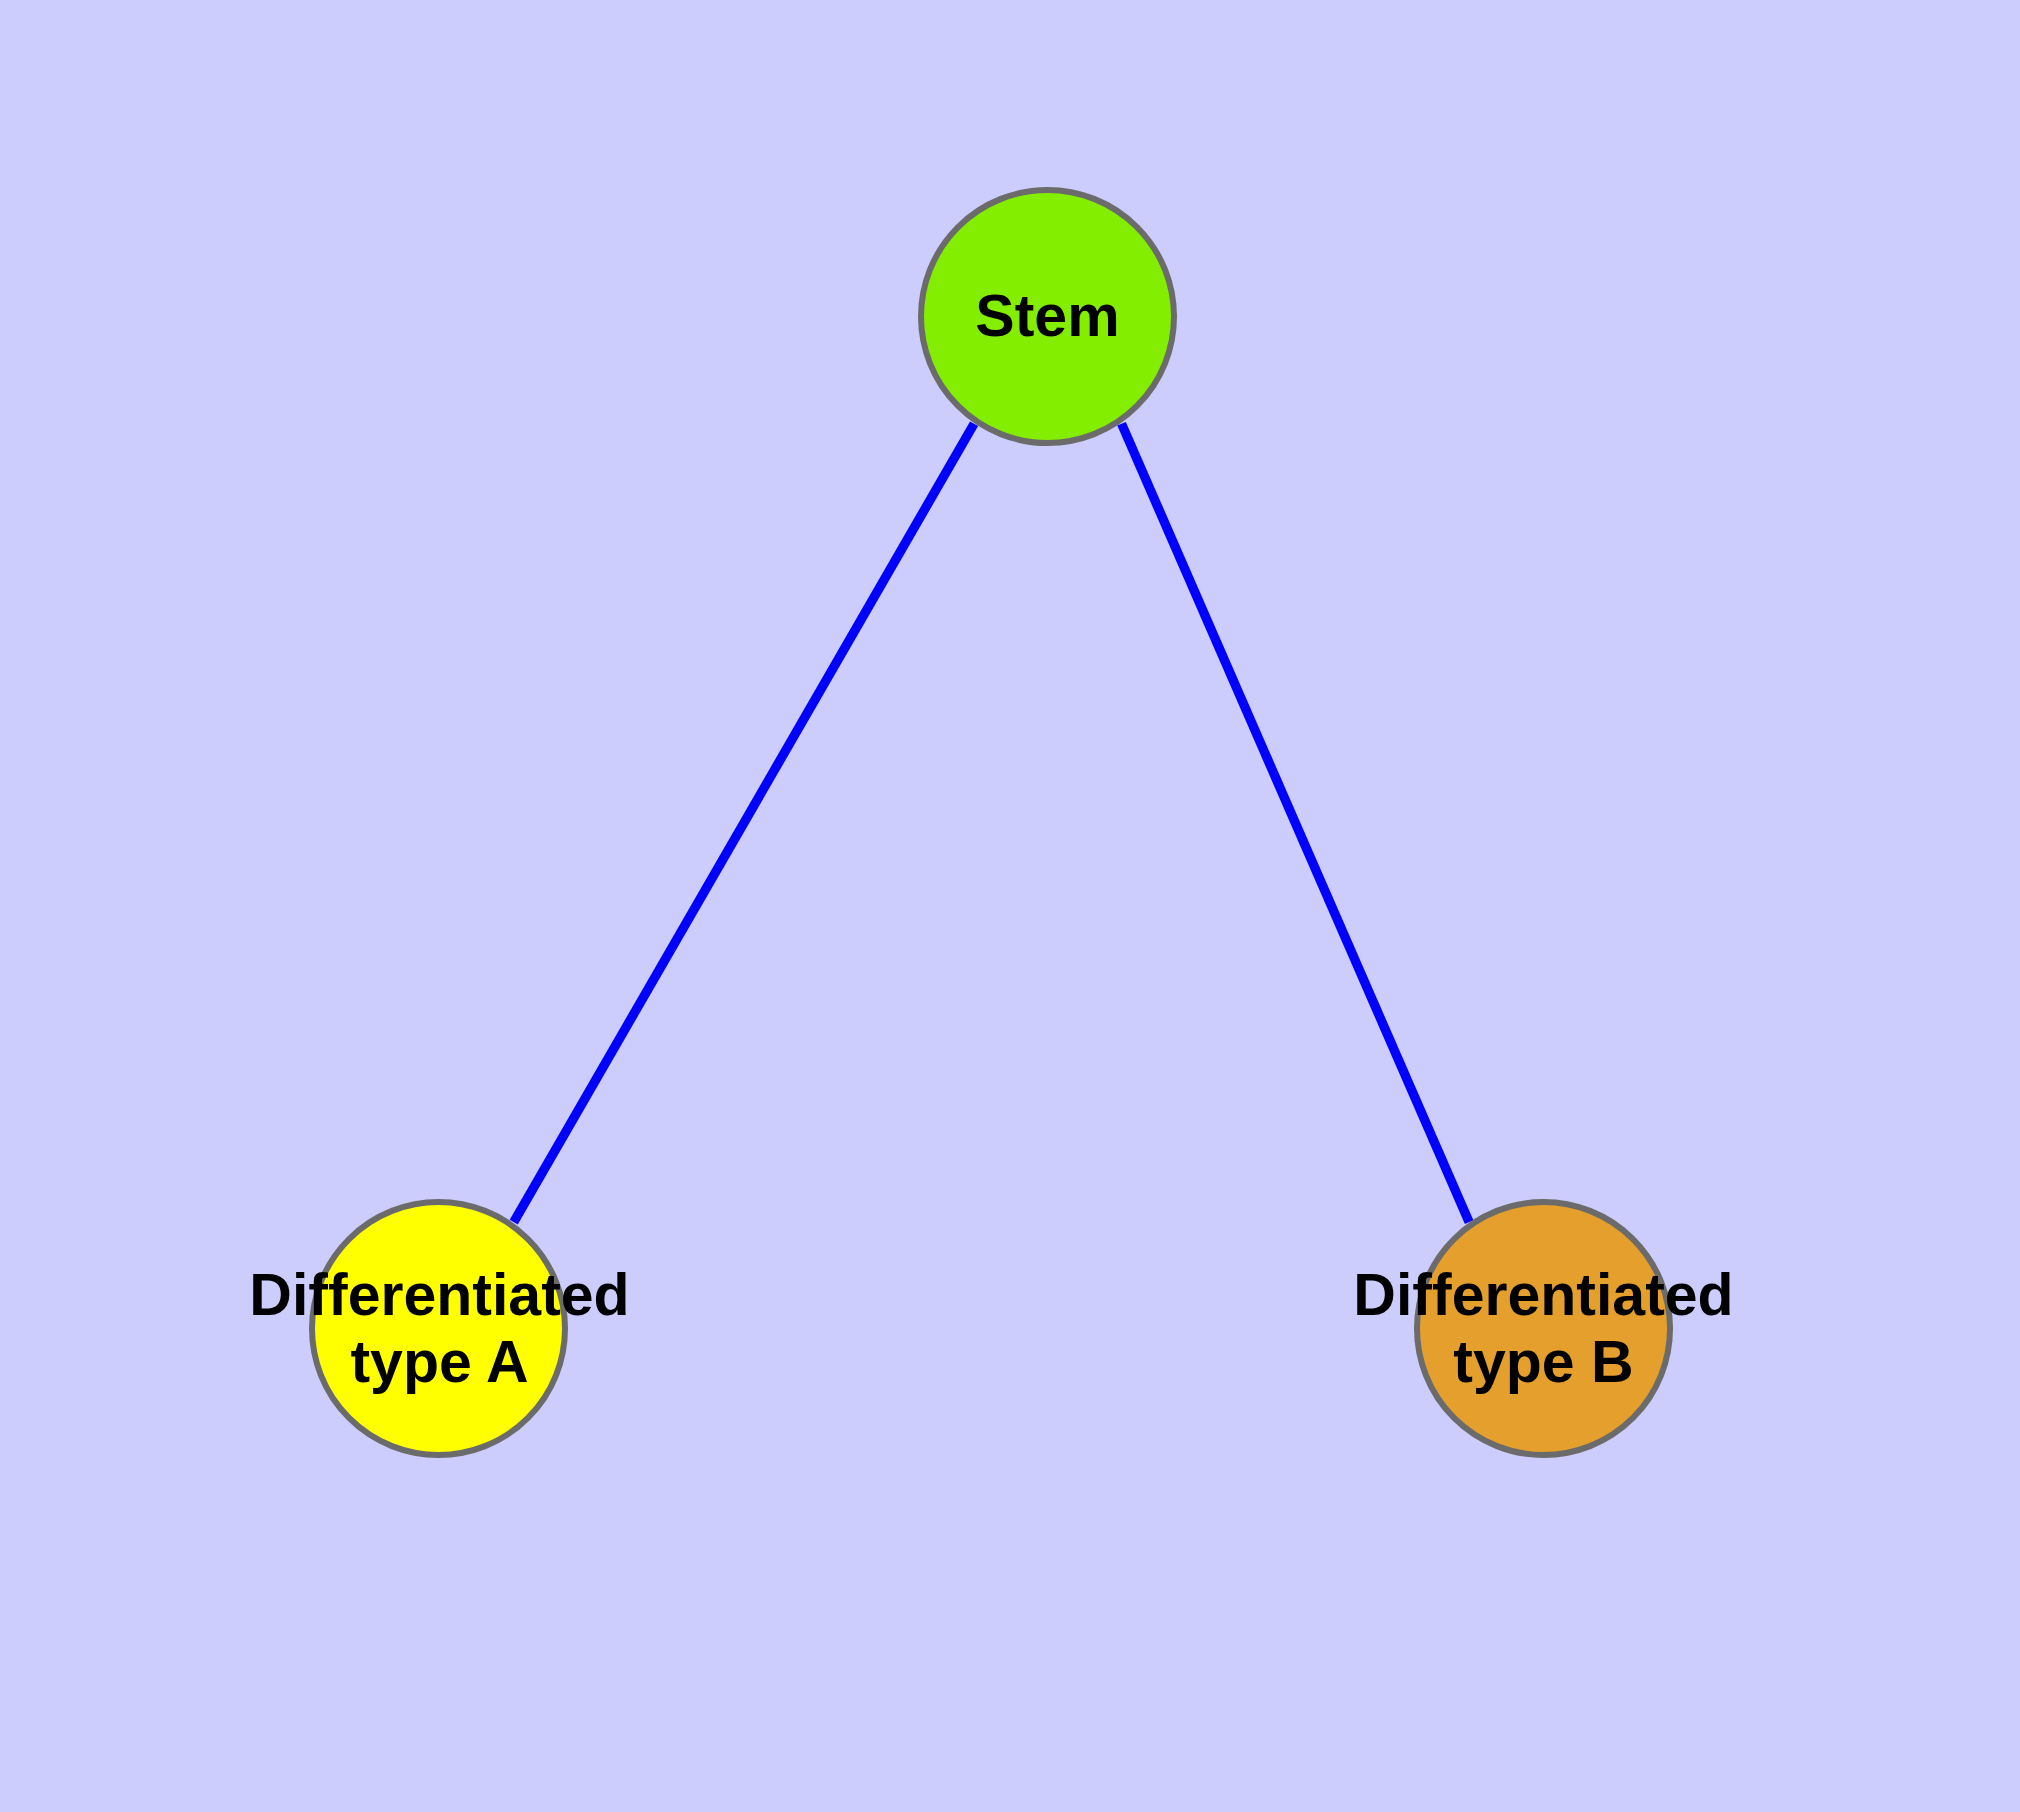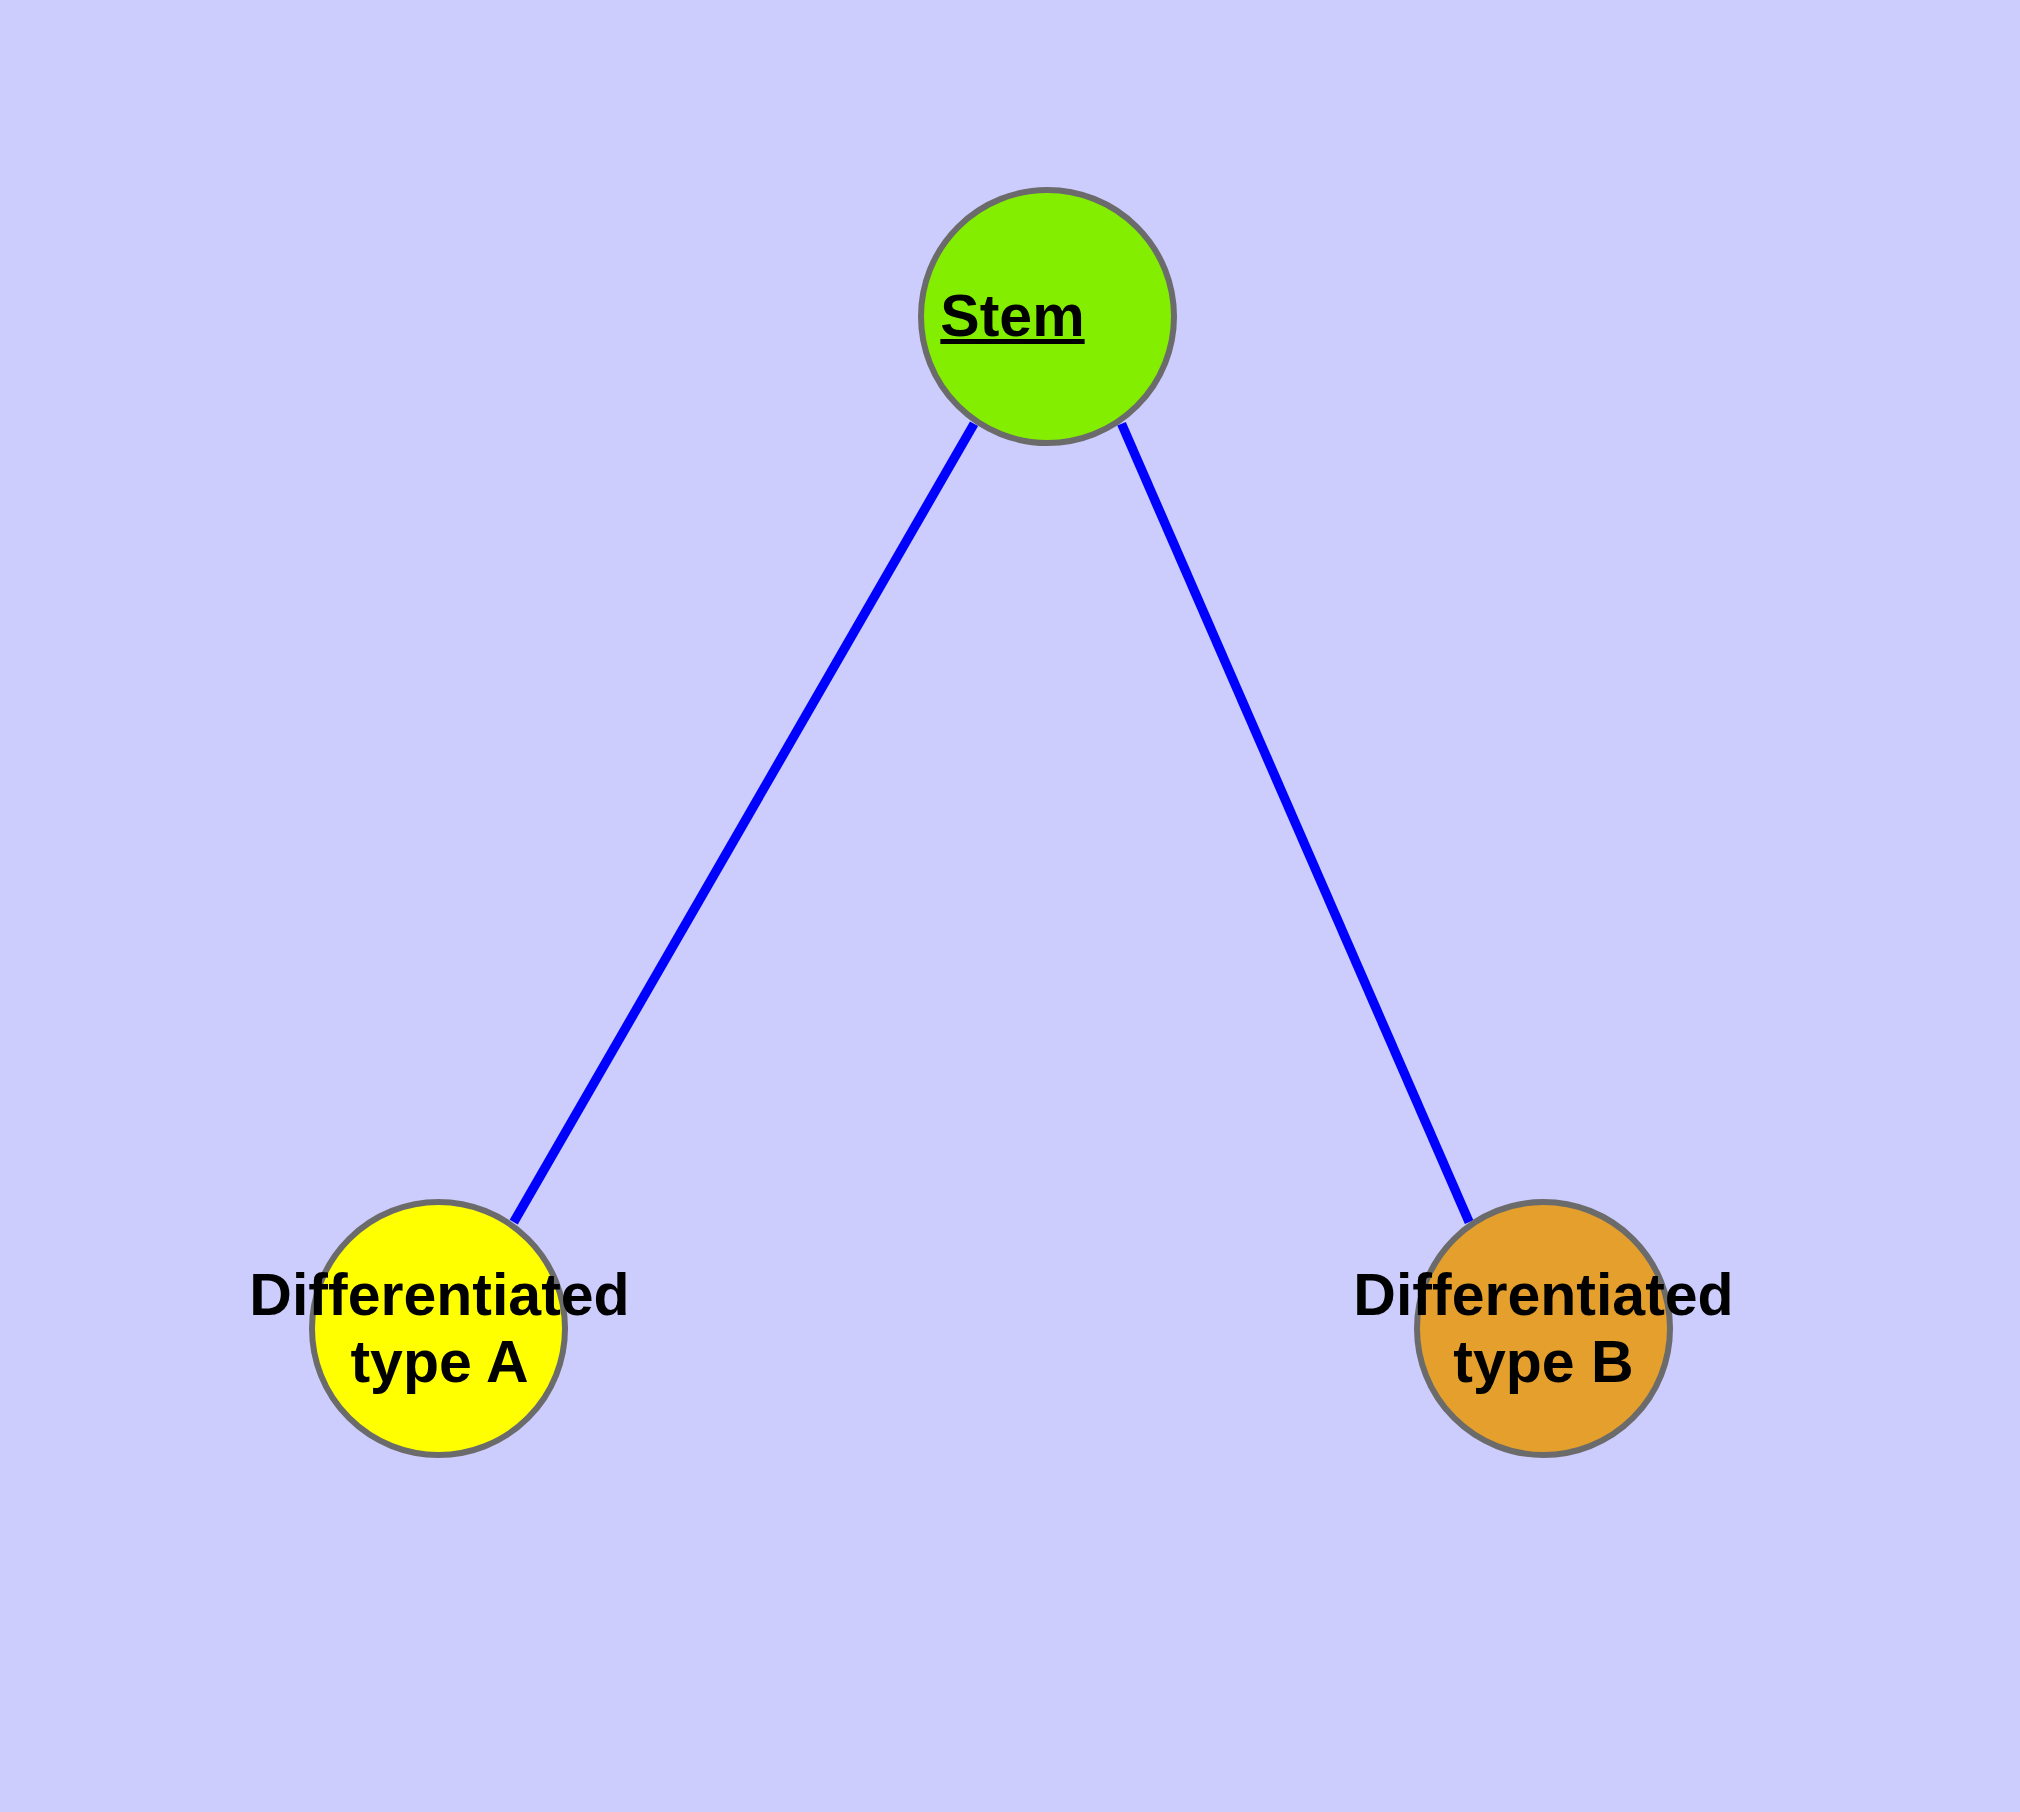--- a/index.html
+++ b/index.html
@@ -87,21 +87,21 @@
 
   <svg id="edge-layer" viewBox="0 0 2384 2138" preserveAspectRatio="none" aria-hidden="true">
     <line id="edge-stem-to-type-a" x1="1149" y1="500" x2="606" y2="1442" stroke="#0000ff" stroke-width="11"></line>
     <line id="edge-stem-to-type-b" x1="1323" y1="500" x2="1733" y2="1442" stroke="#0000ff" stroke-width="11"></line>
   </svg>
 
   <div class="node" id="node-stem" style="left: 918px; top: 187px; width: 259px; height: 259px; background: rgb(132, 238, 0); border-color: rgb(107, 107, 107);"></div>
   <div class="node" id="node-type-a" style="left: 309px; top: 1199px; width: 259px; height: 259px; background: rgb(255, 255, 0); border-color: rgb(107, 107, 107);"></div>
   <div class="node" id="node-type-b" style="left: 1414px; top: 1199px; width: 259px; height: 259px; background: rgb(228, 159, 45); border-color: rgb(107, 107, 107);"></div>
 
-  <div class="node-label" id="label-stem" style="left: 758px; width: 509px; color: rgb(0, 0, 0); top: 283px; text-decoration: underline;">Stem</div>
+  <div class="node-label" id="label-stem" style="left: 793px; width: 509px; color: rgb(0, 0, 0); top: 283px;">Stem</div>
 
   <div class="node-label" id="label-type-a" style="left: 185px; width: 509px; color: rgb(0, 0, 0); top: 1262px;">Differentiated
 type A</div>
 
   <div class="node-label" id="label-type-b" style="left: 1289px; width: 509px; color: rgb(0, 0, 0); top: 1262px;">Differentiated
 type B</div>
 
 </div>
 
 

